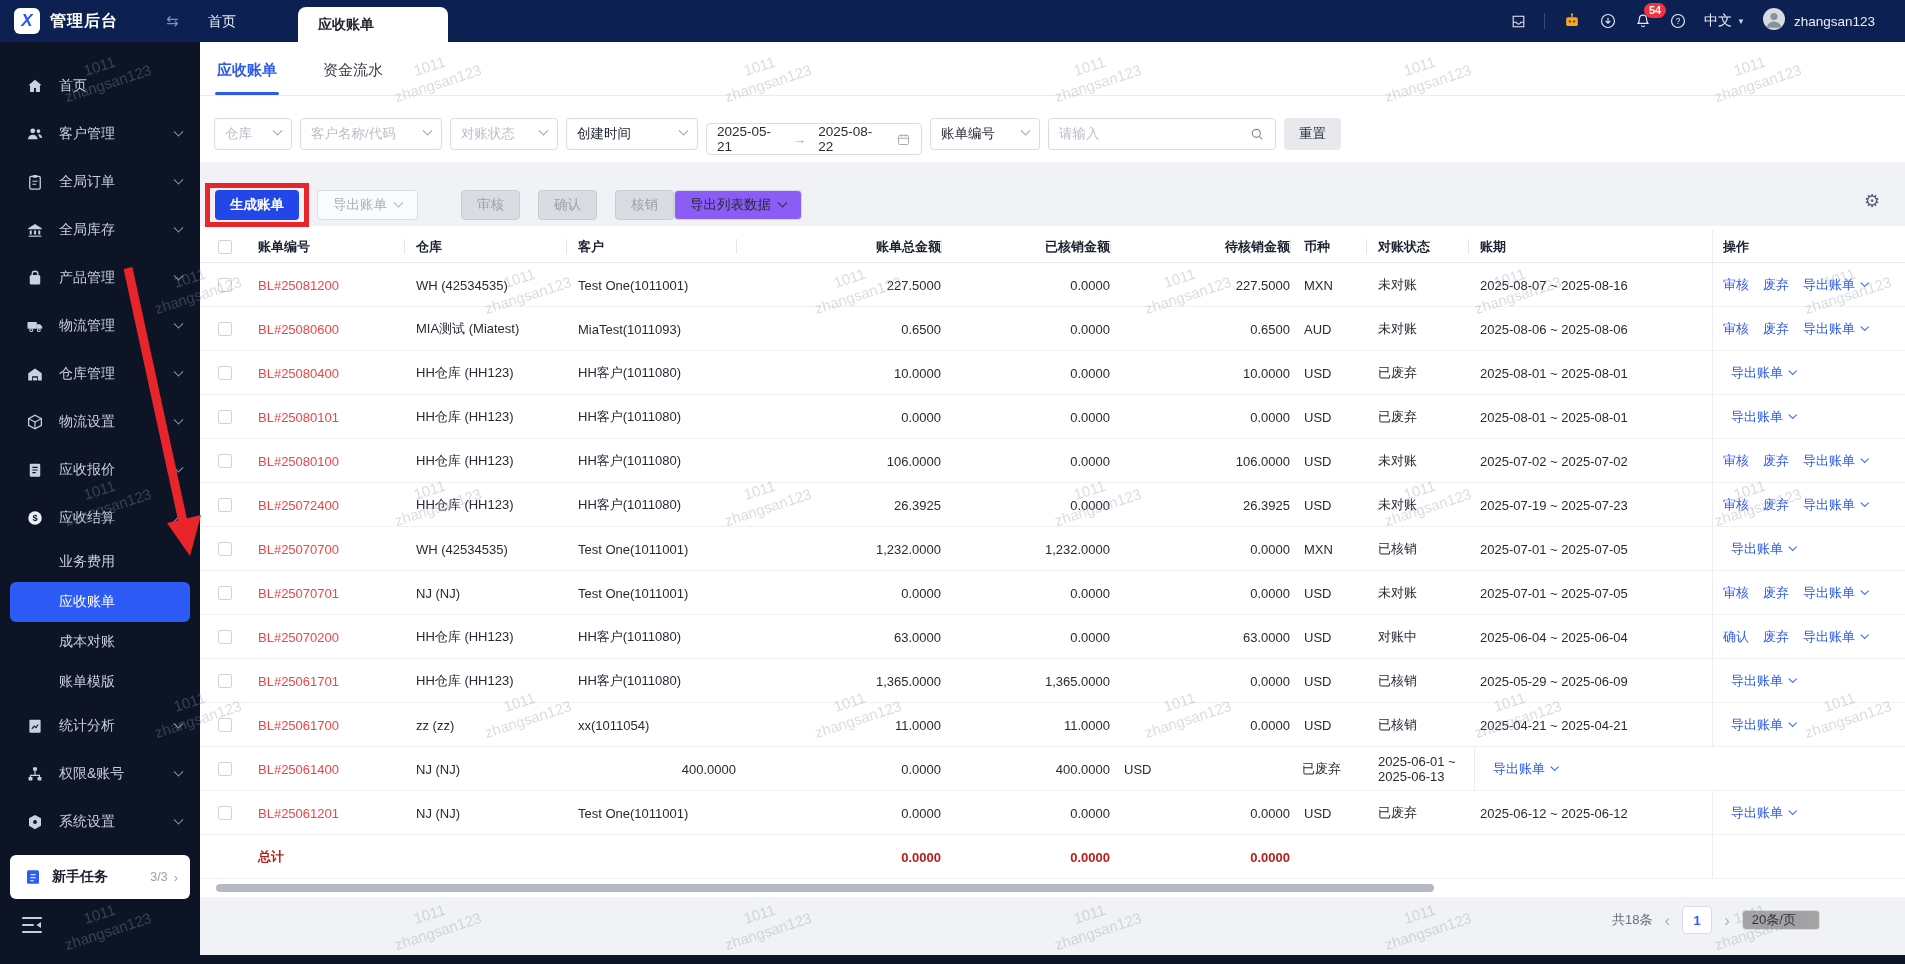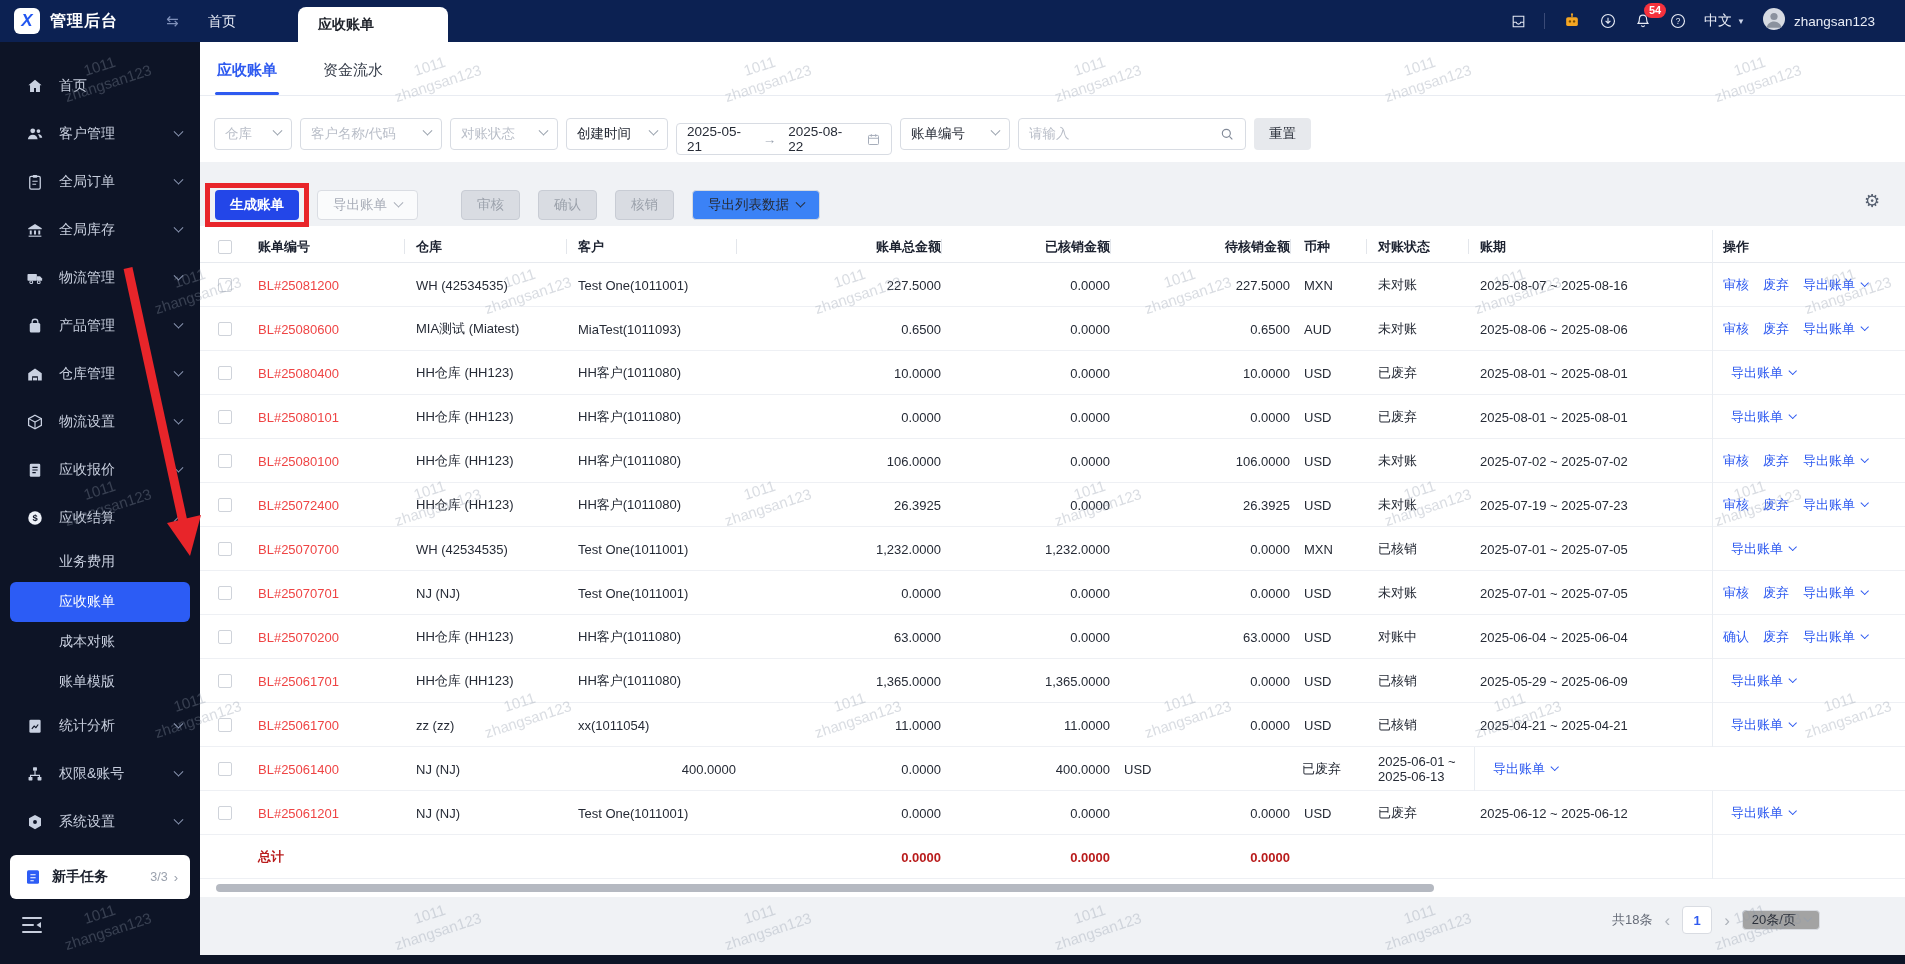--- a/index.html
+++ b/index.html
@@ -73,21 +73,21 @@
 
   
   .toolbar { position:absolute; left:215px; top:190px; display:flex; align-items:flex-end; }
   .btn { height:30px; border-radius:4px; font-size:13.5px; display:flex; align-items:center; padding:0 15px; cursor:pointer; }
   .btn .bcaret { width:7px; height:7px; border-right:1.5px solid currentColor; border-bottom:1.5px solid currentColor;
                  transform:rotate(45deg) translate(-2px,-2px); margin-left:8px; }
   .btn-primary { background:#2346e8; color:#fff; font-weight:bold; }
   .btn-ghost-disabled { background:#fafbfc; border:1px solid #dadde3; color:#a8adb8; margin-left:18px; }
   .btn-disabled { background:#d9dce2; border:1px solid #c8ccd4; color:#9ba1ab; margin-left:18px; }
   .btn-disabled.first { margin-left:43px; }
-  .btn-white { background:#3b82f6; border:1px solid #d5d9e0; color:#262b36; margin-left:18px; }
+  .btn-white { background:#8b5cf6; border:1px solid #d5d9e0; color:#262b36; }
   .gear { position:absolute; left:1864px; top:192px; font-size:18px; color:#566070; cursor:pointer; line-height:1; }
 
   
   .card2 { position:absolute; left:200px; top:226px; width:1705px; height:671px; background:#fff; padding-top:4px; }
   .tgrid { display:grid; grid-template-columns:50px 160px 162px 170px 205px 169px 180px 76px 102px 238px 193px; align-items:center; }
   .thead { height:33px; border-bottom:1px solid #e7eaef; font-weight:bold; color:#1c2230; font-size:13px; }
   .thead > div { position:relative; height:33px; display:flex; align-items:center; }
   .thead > div:nth-child(n+3):not(:last-child)::before { content:''; position:absolute; left:-6px; top:9px; height:15px; width:1px; background:#e3e6eb; }
   .trow { height:44px; border-bottom:1px solid #eef0f4; font-size:13px; color:#262b36; }
   .trow > div { height:44px; display:flex; align-items:center; }
@@ -230,37 +230,37 @@
               <path d="M5 12.5h2.6v5.5H5zm5.7 0h2.6v5.5h-2.6zm5.7 0H19v5.5h-2.6z" fill="#c9d1e1"></path>
               <path d="M3.5 19.5h17V21h-17z" fill="#c9d1e1"></path>
             </svg>
           </span>
           <span>全局库存</span>
           <span class="chev down"></span>
         </div>
         <div class="side-item">
           <span class="ic">
             <svg viewBox="0 0 24 24">
+              <path d="M8.2 8.5V6.8a3.8 3.8 0 0 1 7.6 0v1.7" fill="none" stroke="#c9d1e1" stroke-width="1.7"></path>
+              <rect x="5" y="8" width="14" height="12.5" rx="2" fill="#c9d1e1"></rect>
+            </svg>
+          </span>
+          <span>产品管理</span>
+          <span class="chev down"></span>
+        </div>
+        <div class="side-item">
+          <span class="ic">
+            <svg viewBox="0 0 24 24">
               <rect x="2" y="6.5" width="12.5" height="9" rx="1" fill="#c9d1e1"></rect>
               <path d="M14.5 9.5h4.2l2.8 3v3h-7z" fill="#c9d1e1"></path>
               <circle cx="7" cy="17.5" r="1.9" fill="#0d1426" stroke="#c9d1e1" stroke-width="1.4"></circle>
               <circle cx="17" cy="17.5" r="1.9" fill="#0d1426" stroke="#c9d1e1" stroke-width="1.4"></circle>
             </svg>
           </span>
           <span>物流管理</span>
-          <span class="chev down"></span>
-        </div>
-        <div class="side-item">
-          <span class="ic">
-            <svg viewBox="0 0 24 24">
-              <path d="M8.2 8.5V6.8a3.8 3.8 0 0 1 7.6 0v1.7" fill="none" stroke="#c9d1e1" stroke-width="1.7"></path>
-              <rect x="5" y="8" width="14" height="12.5" rx="2" fill="#c9d1e1"></rect>
-            </svg>
-          </span>
-          <span>产品管理</span>
           <span class="chev down"></span>
         </div>
         <div class="side-item">
           <span class="ic">
             <svg viewBox="0 0 24 24">
               <path d="M3 11 12 4.5 21 11v9.5h-5.2v-5.6H8.2v5.6H3z" fill="#c9d1e1"></path>
               <path d="M9.3 20.5h5.4v-3.6H9.3z" fill="#c9d1e1"></path>
             </svg>
           </span>
           <span>仓库管理</span>
@@ -371,21 +371,21 @@
         <span class="scaret"></span>
       </div>
       <div class="fsel" style="width:142px;">
         <span class="ph">客户名称/代码</span>
         <span class="scaret"></span>
       </div>
       <div class="fsel" style="width:108px;">
         <span class="ph">对账状态</span>
         <span class="scaret"></span>
       </div>
-      <div class="fsel" style="width:102px;">
+      <div class="fsel" style="width:132px;">
         <span class="val">创建时间</span>
         <span class="scaret"></span>
       </div>
       <div class="daterange" style="width:216px;margin-top:11px;">
         <span>2025-05-21</span>
         <span class="arr">→</span>
         <span>2025-08-22</span>
         <span class="cal">
           <svg viewBox="0 0 24 24">
               <rect x="4" y="5.5" width="16" height="14.5" rx="1.5" fill="none" stroke="#a6adba" stroke-width="1.6"></rect>

